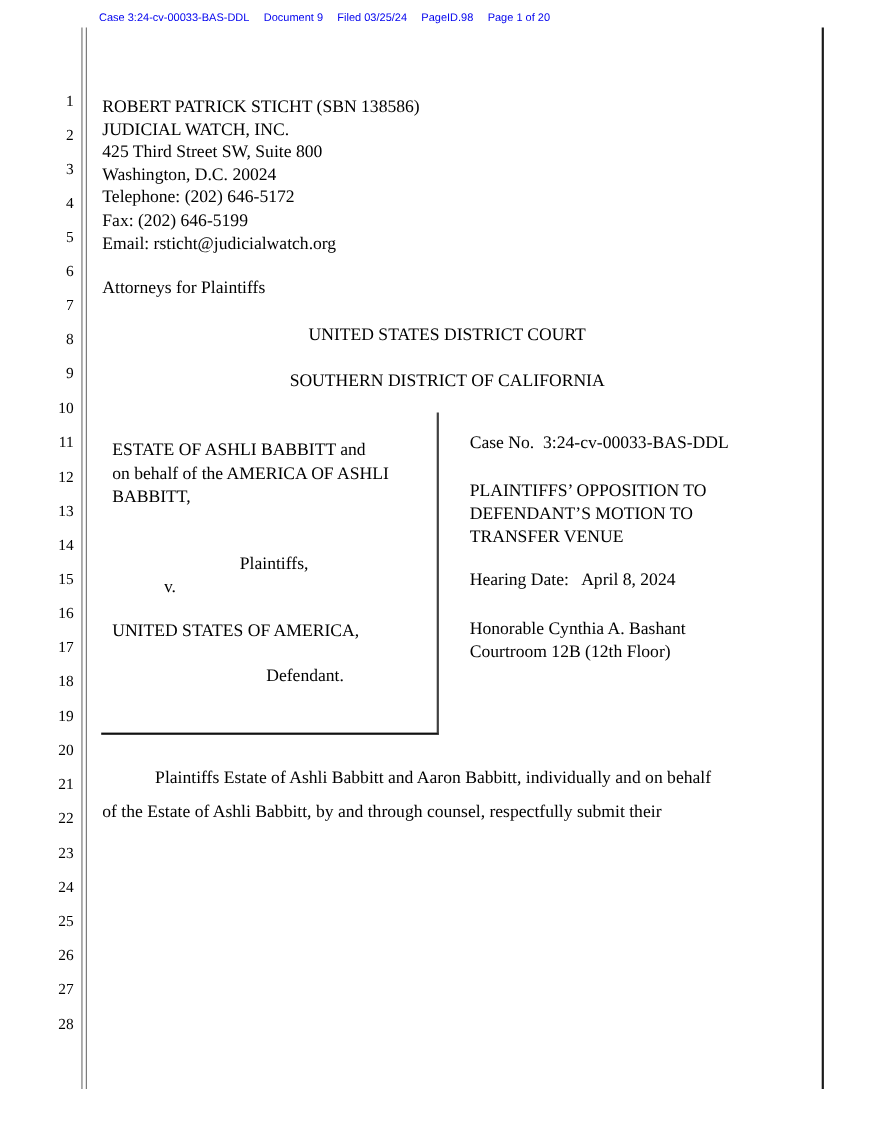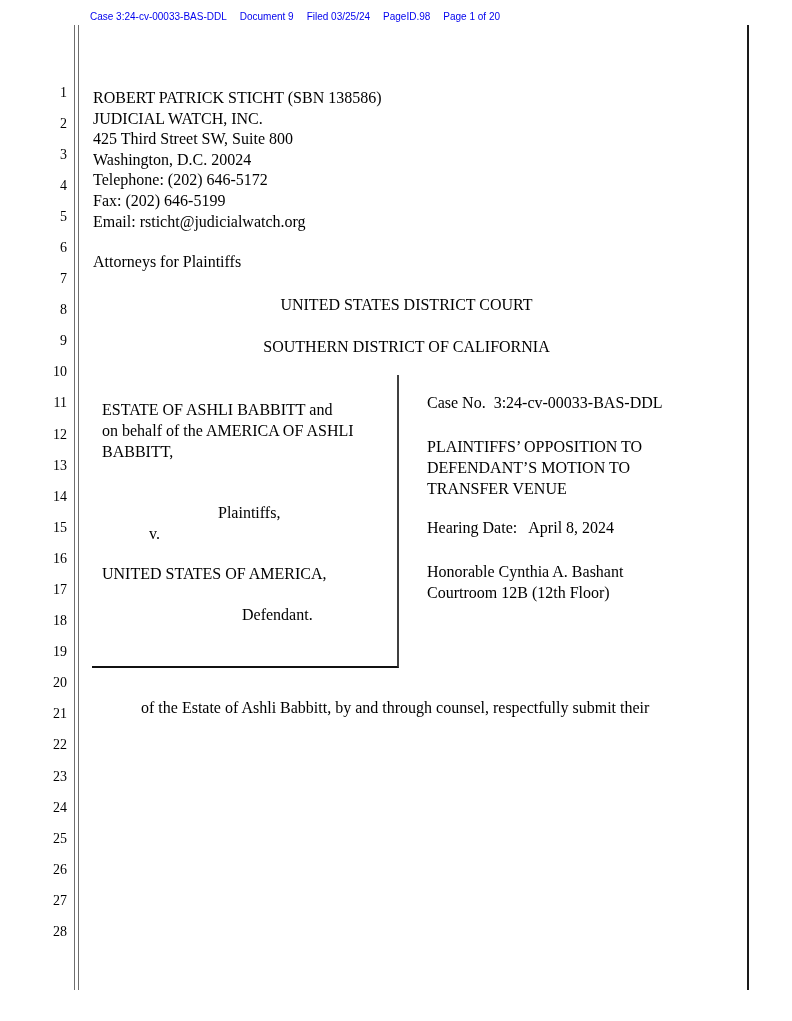--- a/index.html
+++ b/index.html
@@ -191,16 +191,17 @@
       <div>TRANSFER VENUE</div>
     </div>
   <div class="hearing">Hearing Date:   April 8, 2024</div>
   <div class="judge-block">
     <div>Honorable Cynthia A. Bashant</div>
     <div>Courtroom 12B (12th Floor)</div>
   </div>
 
   <div class="body-par">
 
+  <div class="body-line">Plaintiffs Estate of Ashli Babbitt and Aaron Babbitt, individually and on behalf</div>
       <div class="body-line">of the Estate of Ashli Babbitt, by and through counsel, respectfully submit their</div>
     </div>
 
 </div>
 
 </body></html>

